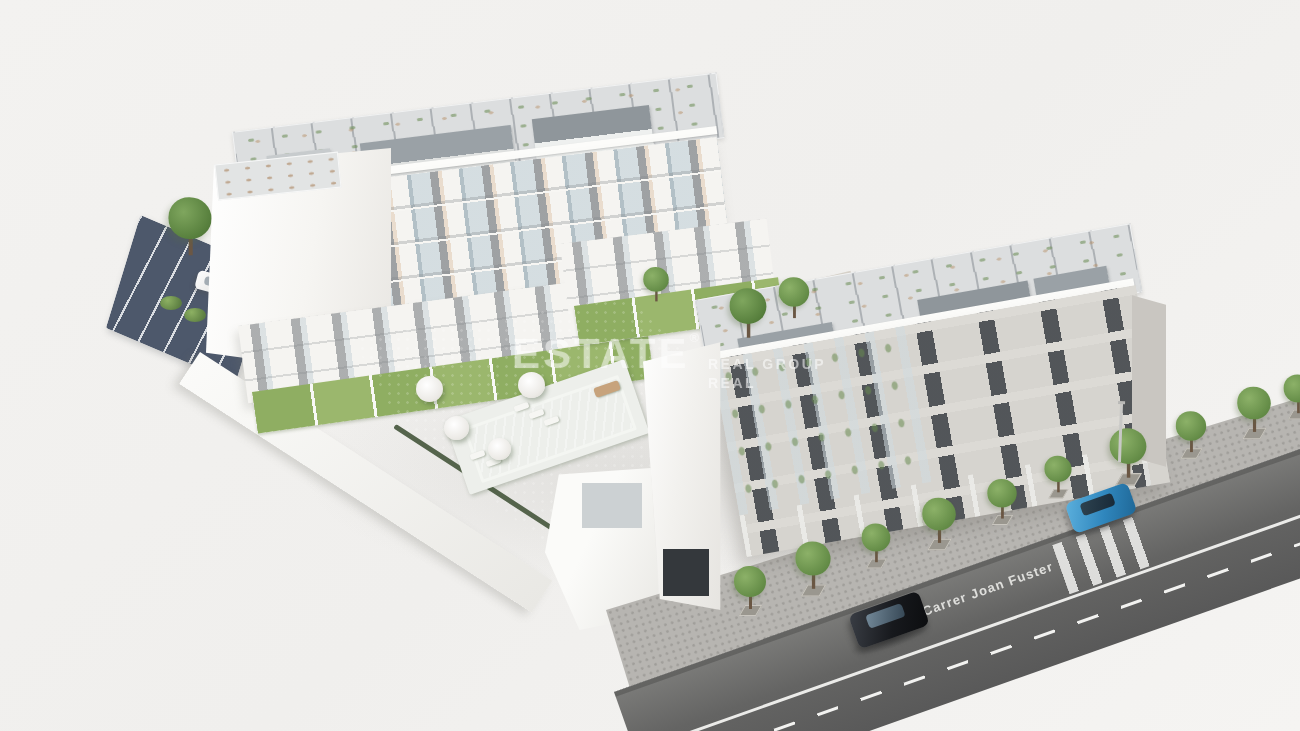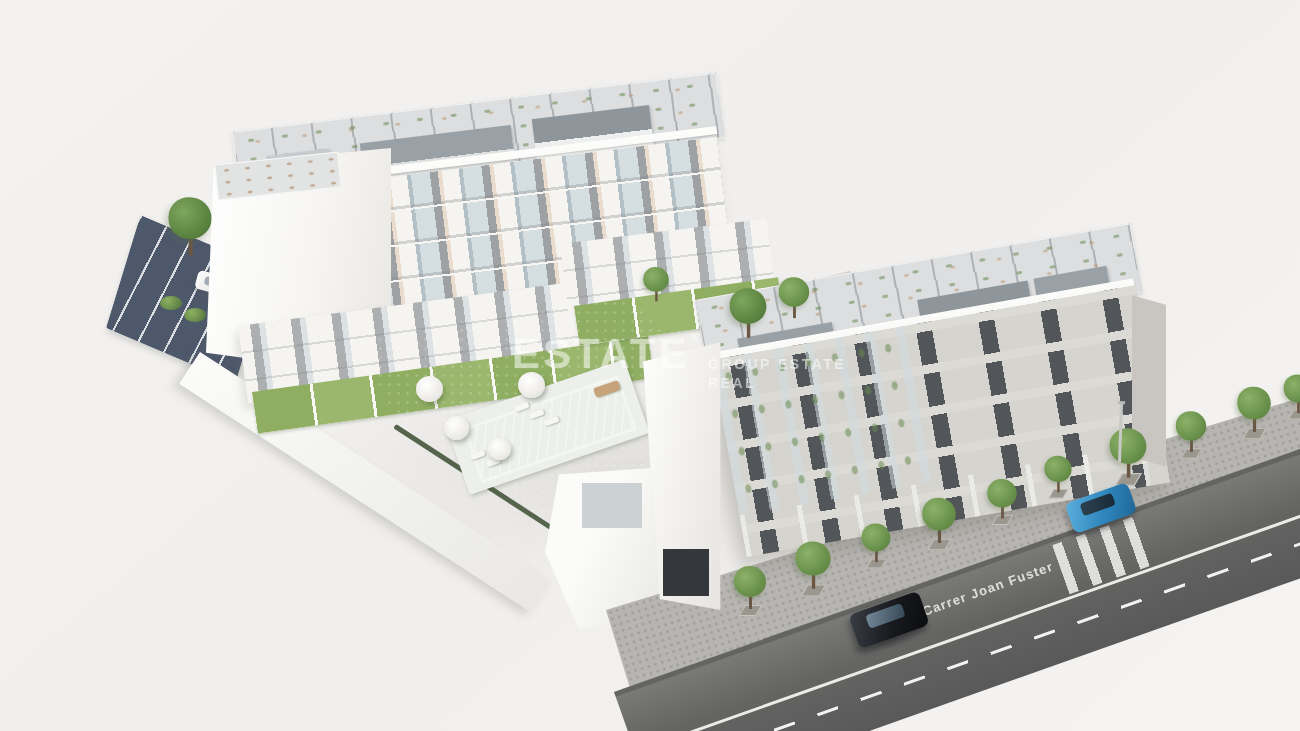--- a/index.html
+++ b/index.html
@@ -270,18 +270,18 @@
     <div class="abs car-glass" style="left:14px;top:5px;width:34px;height:13px;"></div>
   </div>
   <div class="abs" style="left:848px;top:628px;width:86px;height:20px;background:radial-gradient(closest-side,rgba(20,22,25,.4),rgba(0,0,0,0));transform:rotate(-19.5deg);"></div>
   <div class="abs car car-black" style="left:852px;top:602px;width:74px;height:36px;transform:rotate(-19.5deg);">
     <div class="abs car-glass" style="left:16px;top:6px;width:38px;height:14px;background:linear-gradient(115deg,#7b93a4,#3a4d5c);"></div>
   </div>
 
   <div class="abs" style="left:512px;top:330px;width:460px;height:72px;">
     <span class="wm-brand"><span>ESTATE</span><span class="wm-reg">®</span></span>
     <div class="abs wm-tag" style="left:196px;top:25px;">
-      <div>GROUP ESTATE</div>
+      <div>REAL GROUP</div>
       <div>REAL</div>
     </div>
   </div>
 
 </div>
 
 </body></html>

